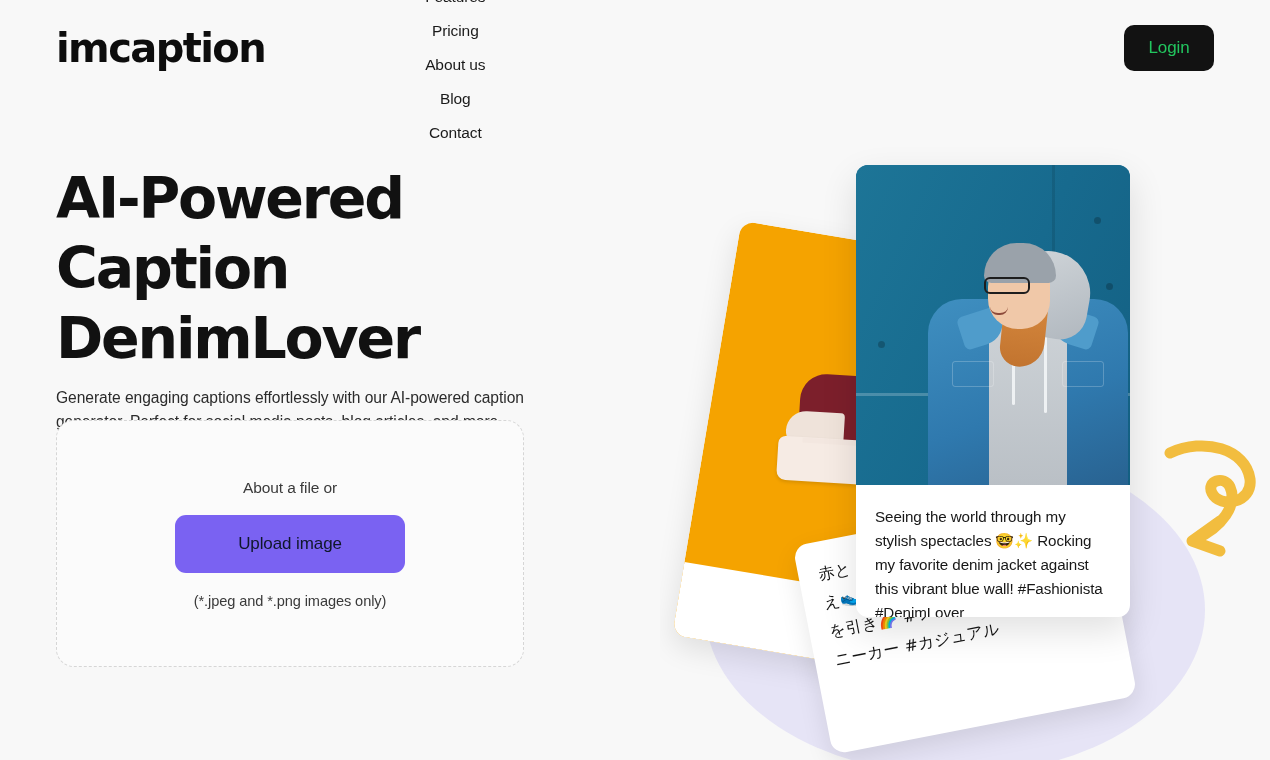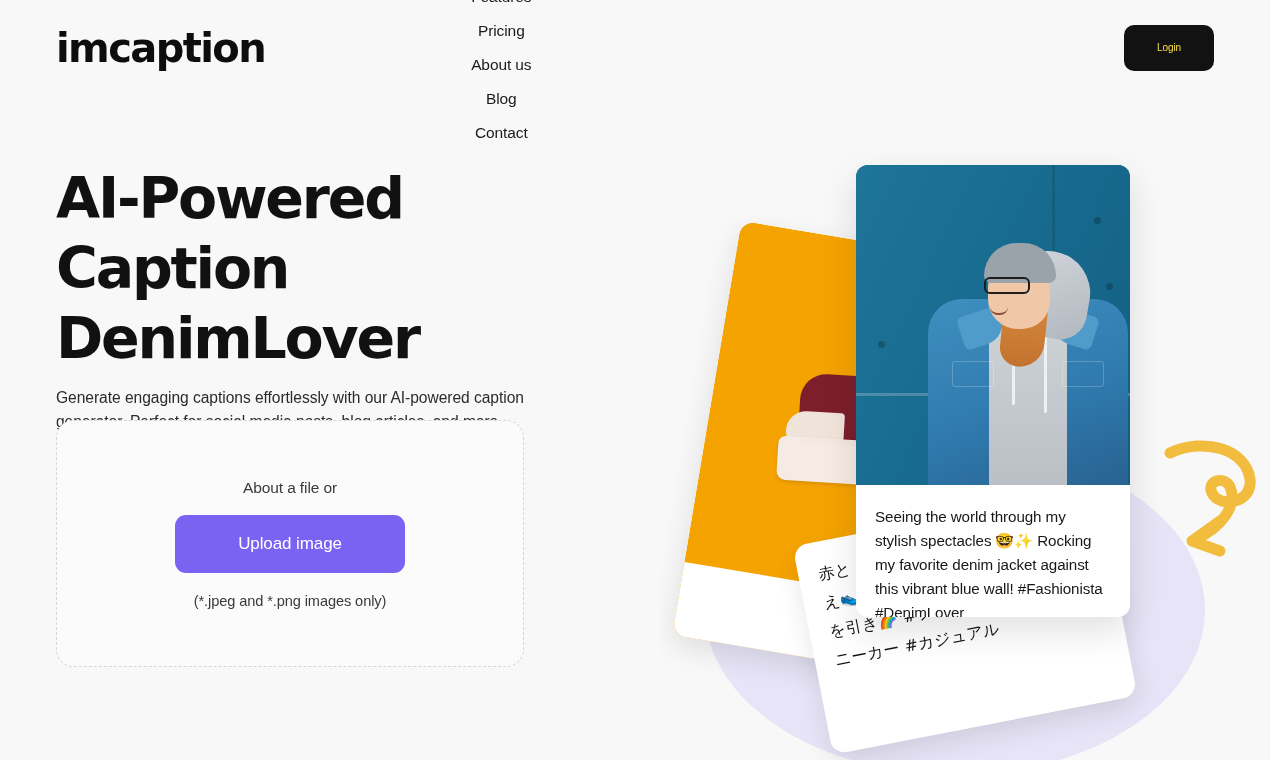--- a/index.html
+++ b/index.html
@@ -21,21 +21,20 @@
   .site-header {
     position: absolute;
     top: 0; left: 0;
     width: 1270px;
     height: 95px;
     display: flex;
     align-items: center;
     padding: 0 56px 0 56px;
     background: #f8f8f8;
     z-index: 40;
-    gap: 46px;
   }
 
   .brand-logo {
     font-family: "DejaVu Sans", sans-serif;
     font-size: 40px;
     font-weight: 700;
     letter-spacing: -1.6px;
     color: #0d0d0d;
     line-height: 1;
     user-select: none;
@@ -55,25 +54,25 @@
     color: #1a1a1a;
     text-decoration: none;
     padding: 8px 17px;
     white-space: nowrap;
     letter-spacing: -0.1px;
   }
 
   .login-button {
     margin-left: auto;
     background: #121212;
-    color: #fde047;
+    color: #22c55e;
     border: none;
     border-radius: 10px;
     font-family: "Liberation Sans", sans-serif;
-    font-size: 10px;
+    font-size: 17px;
     font-weight: 400;
     width: 90px;
     height: 46px;
     cursor: pointer;
     letter-spacing: -0.1px;
   }
 
   
   .hero-left {
     position: absolute;
@@ -124,21 +123,21 @@
     letter-spacing: -0.1px;
   }
 
   .upload-button {
     margin-top: 18px;
     width: 230px;
     height: 58px;
     border: none;
     border-radius: 11px;
     background: #7a62f2;
-    color: #ffffff;
+    color: #0f172a;
     font-family: "Liberation Sans", sans-serif;
     font-size: 17px;
     cursor: pointer;
     letter-spacing: -0.1px;
     text-align: center;
   }
 
   .dropzone-hint {
     margin-top: 20px;
     font-size: 14.6px;

